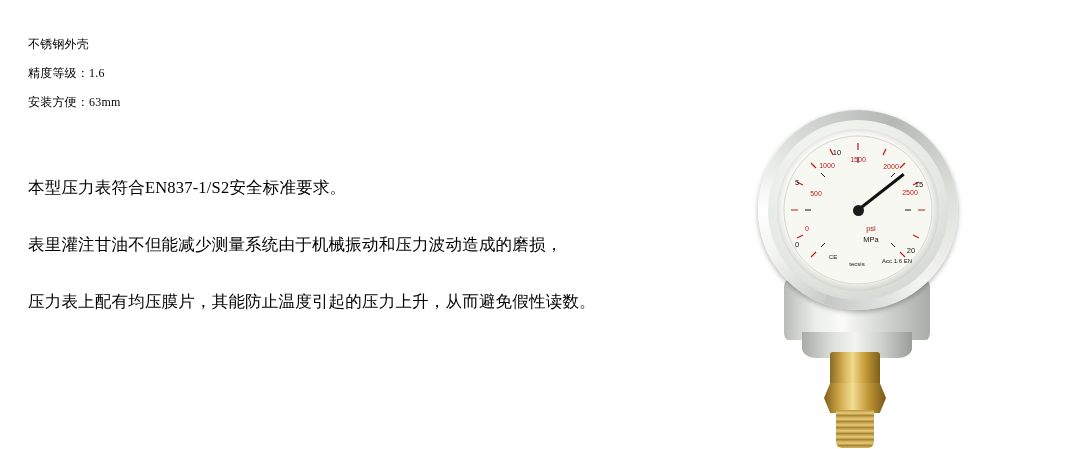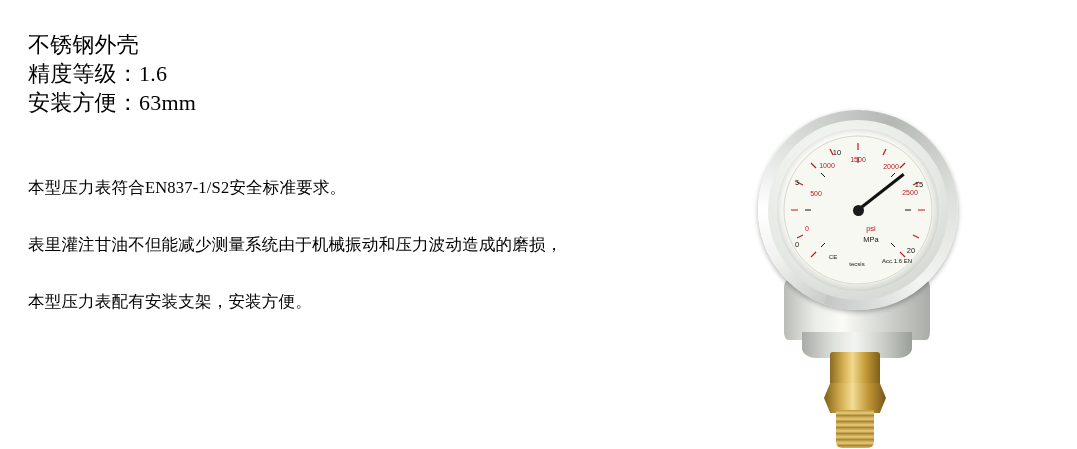--- a/index.html
+++ b/index.html
@@ -20,21 +20,21 @@
     width: 1077px;
     height: 449px;
   }
   .text-col {
     position: absolute;
     left: 28px;
     top: 30px;
     width: 720px;
   }
   .spec-line {
-    font-size: 22px;
+    font-size: 12px;
     line-height: 29px;
     letter-spacing: 0.2px;
     white-space: nowrap;
   }
   .gap {
     height: 28px;
   }
   .section-title {
     font-size: 16.5px;
     line-height: 29px;
@@ -190,21 +190,21 @@
   <div class="text-col">
     <div class="spec-line">不锈钢外壳</div>
     <div class="spec-line">精度等级：1.6</div>
     <div class="spec-line">安装方便：63mm</div>
 
     <div class="gap"></div>
 
 
     <div class="body-line">本型压力表符合EN837-1/S2安全标准要求。</div>
     <div class="body-line">表里灌注甘油不但能减少测量系统由于机械振动和压力波动造成的磨损，</div>
-    <div class="body-line">本型压力表配有安装支架，安装方便。</div>
+    <div class="body-line">压力表上配有均压膜片，其能防止温度引起的压力上升，从而避免假性读数。</div>
   </div>
 
   <div class="gauge-wrap">
 
     <div class="case-body"></div>
     <div class="case-bottom"></div>
     <div class="brass-neck"></div>
     <div class="brass-hex"></div>
     <div class="brass-thread"></div>
 

